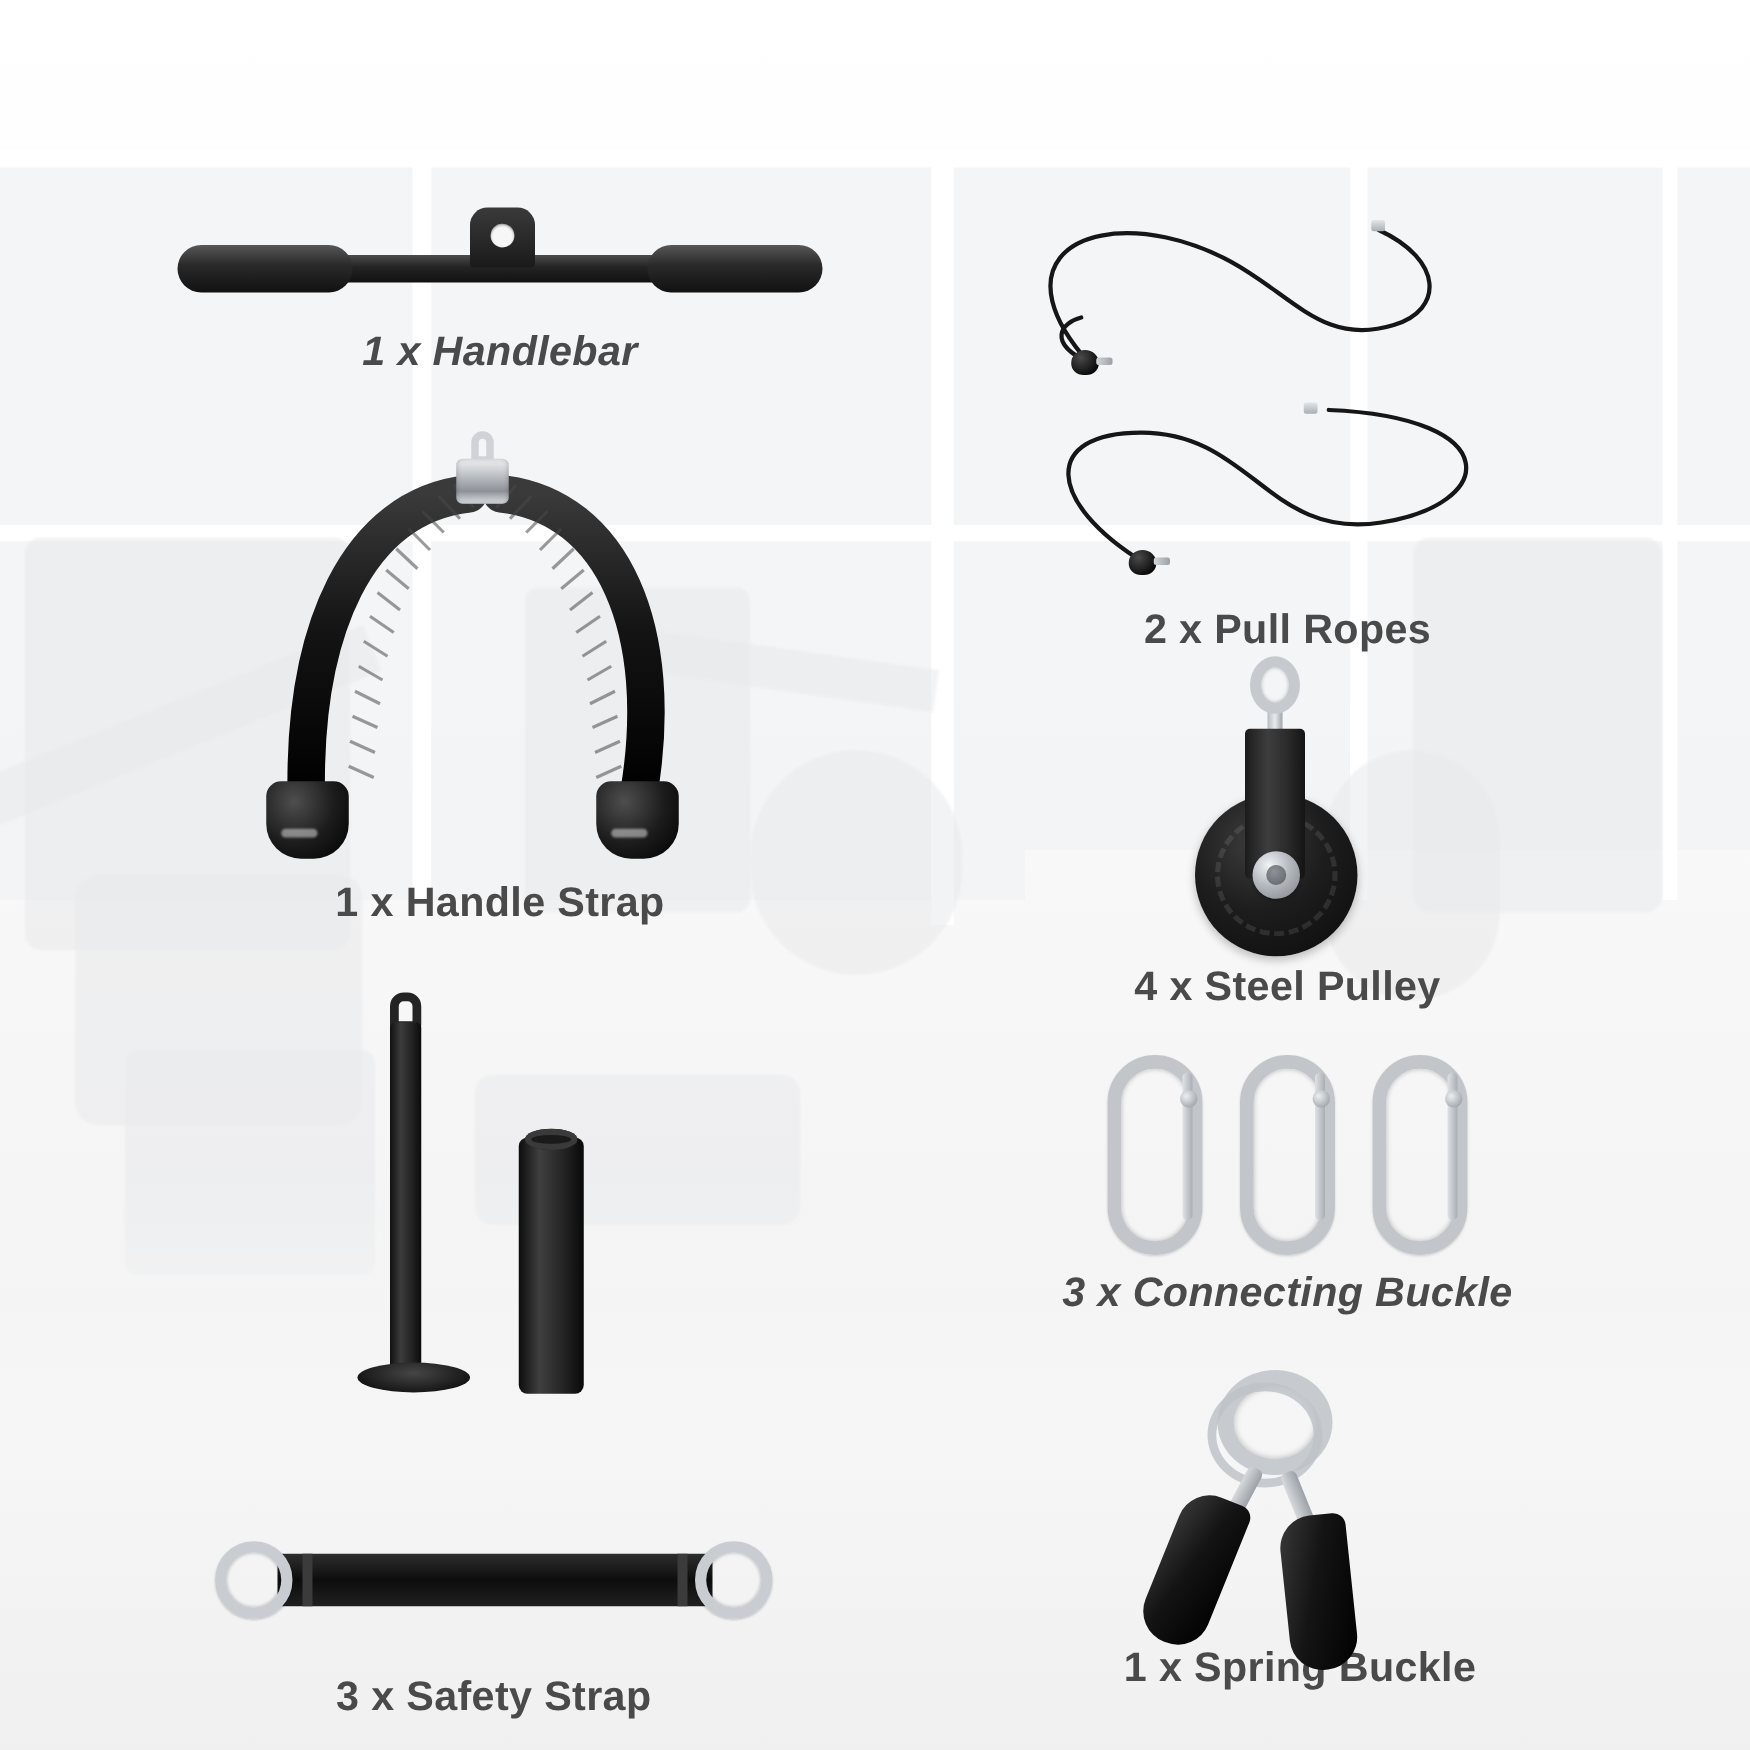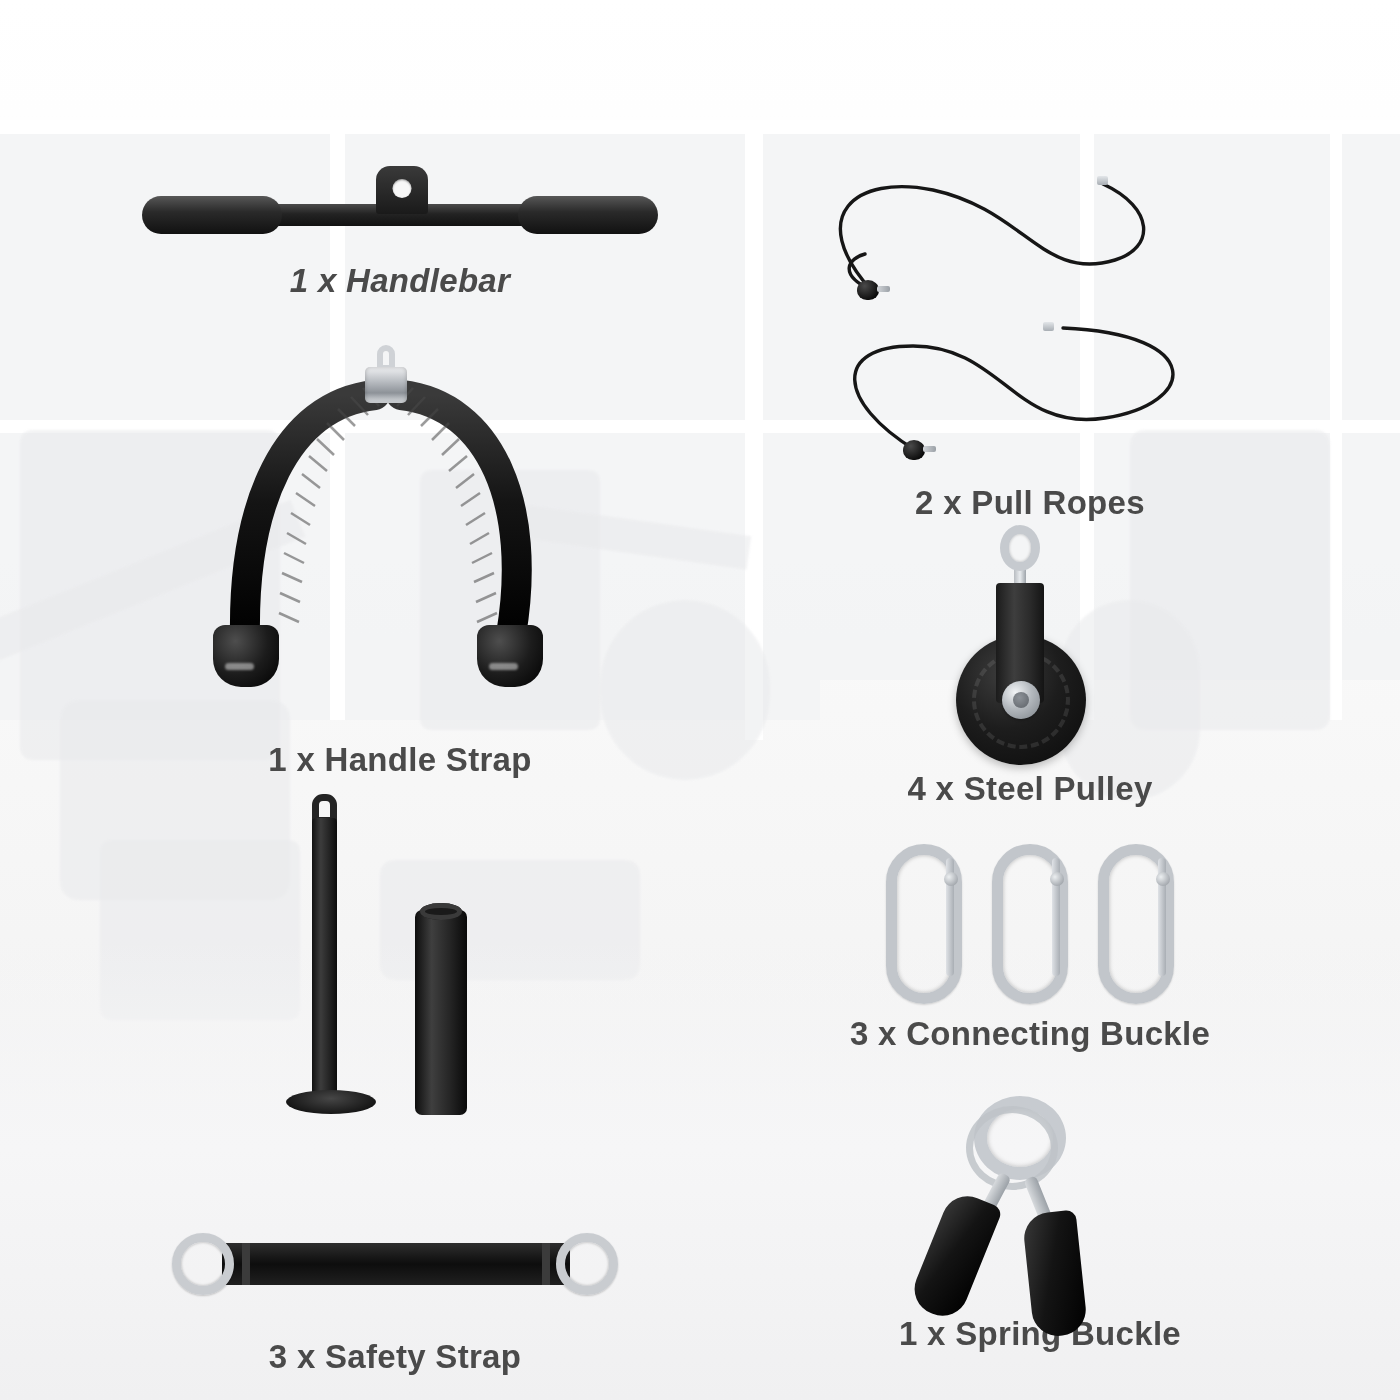--- a/index.html
+++ b/index.html
@@ -318,26 +318,26 @@
   .spr-handle {
     position:absolute; width:54px; height:124px;
     background:linear-gradient(105deg,#3a3a3a 0%,#141414 45%,#000 100%);
     border-radius:26px 10px 26px 26px;
   }
   .spr-handle.h1 { left:28px; top:104px; transform:rotate(22deg); }
   .spr-handle.h2 { left:128px; top:122px; transform:rotate(-6deg); }
 
   
   #cap-handlebar { left:130px; top:262px; width:540px;font-style:italic; }
-  #cap-rope      { left:145px; top:741px; width:510px; }
+  #cap-rope      { left:145px; top:703px; width:510px; }
   #cap-pin       { left:180px; top:1138px; width:470px; }
   #cap-strap     { left:140px; top:1338px; width:510px; }
   #cap-cables    { left:790px; top:484px; width:480px; }
   #cap-pulley    { left:820px; top:770px; width:420px; }
-  #cap-buckles   { left:790px; top:1015px; width:480px; }
+  #cap-buckles   { left:790px; top:1015px; width:480px;font-style:italic; }
   #cap-spring    { left:810px; top:1315px; width:460px; }
 </style>
 </head>
 <body>
 
 <div id="poster">
 
   <div class="bg-layer">
     <div class="bg-wash"></div>
     <div class="bg-window" style="left:0;top:120px;width:820px;height:600px;"></div>

